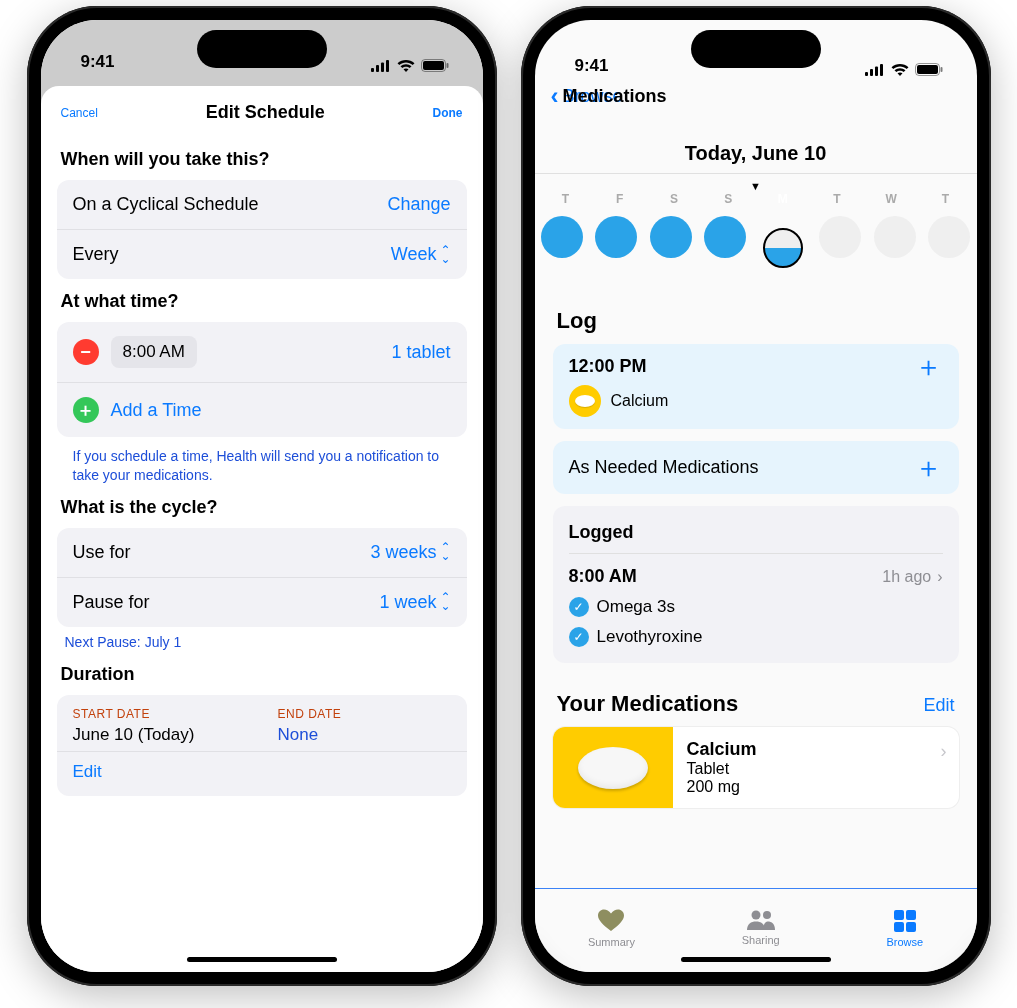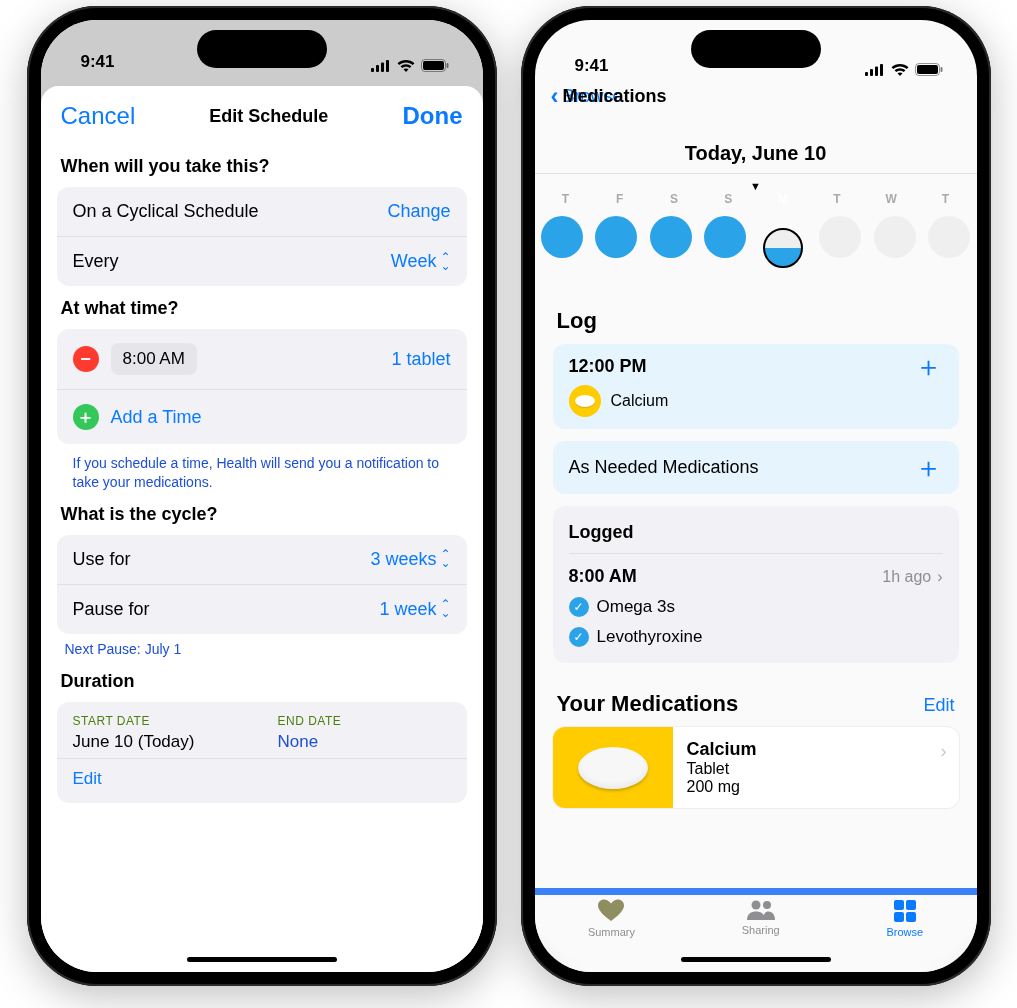--- a/index.html
+++ b/index.html
@@ -22,21 +22,21 @@
   .status { height: 56px; display: flex; align-items: flex-end; justify-content: space-between; padding: 0 34px 4px 40px; font-weight: 600; font-size: 17px; }
   .status .right { display: flex; align-items: center; gap: 6px; }
   .bars, .wifi, .batt { display:inline-block; }
 
   
   .sheet-bg { position:absolute; inset:0; background:#ccc; }
   .sheet { position:absolute; left:0; right:0; top:66px; bottom:0; background:#fff; border-top-left-radius:18px; border-top-right-radius:18px; display:flex; flex-direction:column; }
 
   .nav { display:flex; align-items:center; justify-content:space-between; padding: 16px 20px 10px; }
   .nav .title { font-size:18px; font-weight:600; }
-  .link { color:#0a7aff; font-size:24px; }
+  .link { color:#0a7aff; font-size:12px; }
   .link.bold { font-weight:700; }
 
   .scroll { padding: 4px 16px 40px; overflow:auto; flex:1; }
   .h { font-size:18px; font-weight:700; color:#000; margin: 12px 4px 10px; }
 
   .card { background:#f2f2f6; border-radius:12px; overflow:hidden; }
   .row { display:flex; align-items:center; justify-content:space-between; padding: 14px 16px; font-size:18px; }
   .row + .row { border-top:1px solid #e0e0e4; }
   .row .val { color:#0a7aff; font-size:18px; display:flex; align-items:center; gap:4px; }
   .chev-ud { font-size:12px; color:#0a7aff; line-height:9px; display:inline-flex; flex-direction:column; }
@@ -45,21 +45,21 @@
 
   .iconbtn { width:26px; height:26px; border-radius:13px; display:flex; align-items:center; justify-content:center; color:#fff; font-weight:800; font-size:18px; flex:none; }
   .iconbtn.red { background:#ff3b30; }
   .iconbtn.green { background:#34c759; }
   .time-pill { background:#e5e5ea; border-radius:8px; padding:6px 12px; font-size:17px; }
   .row.inline { gap:12px; justify-content:flex-start; }
   .row.inline .spacer { flex:1; }
 
   .dur-grid { display:grid; grid-template-columns:1fr 1fr; }
   .dur-cell { padding:12px 16px 6px; }
-  .dur-cell .lab { font-size:12px; letter-spacing:.5px; color:#4d7c0f; font-weight:500; }
+  .dur-cell .lab { font-size:12px; letter-spacing:.5px; color:#c2410c; font-weight:500; }
   .dur-cell .v { font-size:17px; margin-top:4px; color:#000; }
   .dur-cell .v.none { color:#1d4ed8; }
   .editlink { padding: 10px 16px 14px; color:#0a7aff; font-size:17px; }
 
   
   .r-screen { background:#fafafa; }
   .r-nav { display:flex; align-items:center; padding: 6px 16px 12px; }
   .back { display:flex; align-items:center; color:#0a7aff; font-size:18px; gap:4px; }
   .r-title { flex:1; font-size:18px; font-weight:600; margin-left:-60px; }
   .date-h { text-align:center; font-size:20px; font-weight:800; padding: 20px 0 8px; }
@@ -99,21 +99,21 @@
 
   .medc { background:#fff; border-radius:12px; display:flex; overflow:hidden; margin-top:10px; box-shadow:0 0 0 1px #eee; }
   .medc .img { width:120px; background:#ffcc00; display:flex; align-items:center; justify-content:center; }
   .medc .img .oval2 { width:70px; height:42px; background:#f7f7f7; border-radius:50%; box-shadow: 0 2px 3px rgba(0,0,0,.2), inset 0 -3px 6px rgba(0,0,0,.06);}
   .medc .body { flex:1; padding:12px 14px; position:relative; }
   .medc .name { font-weight:700; font-size:18px; }
   .medc .sub { font-size:16px; }
   .chev { position:absolute; right:12px; top:14px; color:#c7c7cc; font-size:18px;}
 
   
-  .tabbar { position:absolute; left:0; right:0; bottom:0; height:84px; background:rgba(250,250,250,.96); border-top:7px solid #3b82f6; display:flex; justify-content:space-around; padding-top:4px; backdrop-filter: blur(8px); }
+  .tabbar { position:absolute; left:0; right:0; bottom:0; height:84px; background:rgba(250,250,250,.96); border-top:1px solid #3b82f6; display:flex; justify-content:space-around; padding-top:20px; backdrop-filter: blur(8px); }
   .tab { text-align:center; font-size:11px; color:#8e8e93; font-weight:500; }
   .tab.active { color:#0a7aff; }
   .tab svg { display:block; margin:0 auto 3px; }
 
   
   .r-screen .status { padding-bottom:0; }
 </style>
 </head>
 <body>
 

